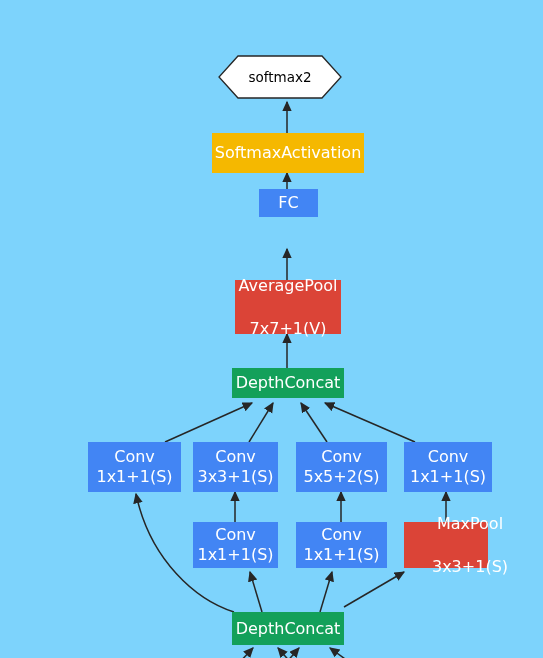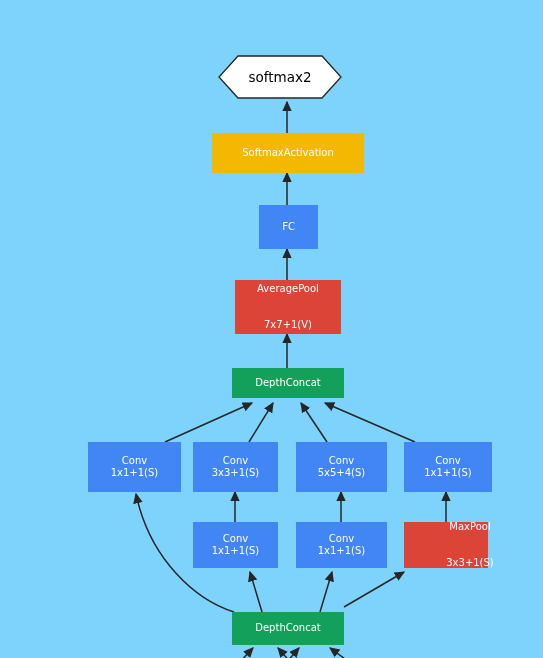--- a/index.html
+++ b/index.html
@@ -25,21 +25,21 @@
     height: 658px;
   }
   .node {
     position: absolute;
     box-sizing: border-box;
     display: flex;
     flex-direction: column;
     align-items: center;
     justify-content: center;
     color: #ffffff;
-    font-size: 10px;
+    font-size: 16px;
     line-height: 1.22;
     text-align: center;
     white-space: nowrap;
     z-index: 3;
   }
   .node .l2 {
     display: block;
     text-align: center;
   }
   .node.blue  { background: #4285f4; }
@@ -116,21 +116,21 @@
     <svg width="124" height="44" viewBox="0 0 124 44">
       <polygon points="20,1 104,1 123,22 104,43 20,43 1,22" fill="#ffffff" stroke="#262626" stroke-width="1.3"></polygon>
     </svg>
     <span class="oct-label">softmax2</span>
   </div>
 
   <div class="node amber" style="left:212px; top:133px; width:152px; height:40px;">
     <span>SoftmaxActivation</span>
   </div>
 
-  <div class="node blue" style="left:259px; top:205px; width:59px; height:44px;">
+  <div class="node blue" style="left:259px; top:189px; width:59px; height:28px;">
     <span>FC</span>
   </div>
 
   <div class="node red" style="left:235px; top:280px; width:106px; height:54px;">
     <span>AveragePool</span>
     <span class="l2">7x7+1(V)</span>
   </div>
 
   <div class="node green" style="left:232px; top:368px; width:112px; height:30px;">
     <span>DepthConcat</span>
@@ -141,21 +141,21 @@
     <span class="l2">1x1+1(S)</span>
   </div>
 
   <div class="node blue" style="left:193px; top:442px; width:85px; height:50px;">
     <span>Conv</span>
     <span class="l2">3x3+1(S)</span>
   </div>
 
   <div class="node blue" style="left:296px; top:442px; width:91px; height:50px;">
     <span>Conv</span>
-    <span class="l2">5x5+4(S)</span>
+    <span class="l2">5x5+2(S)</span>
   </div>
 
   <div class="node blue" style="left:404px; top:442px; width:88px; height:50px;">
     <span>Conv</span>
     <span class="l2">1x1+1(S)</span>
   </div>
 
   <div class="node blue" style="left:193px; top:522px; width:85px; height:46px;">
     <span>Conv</span>
     <span class="l2">1x1+1(S)</span>

